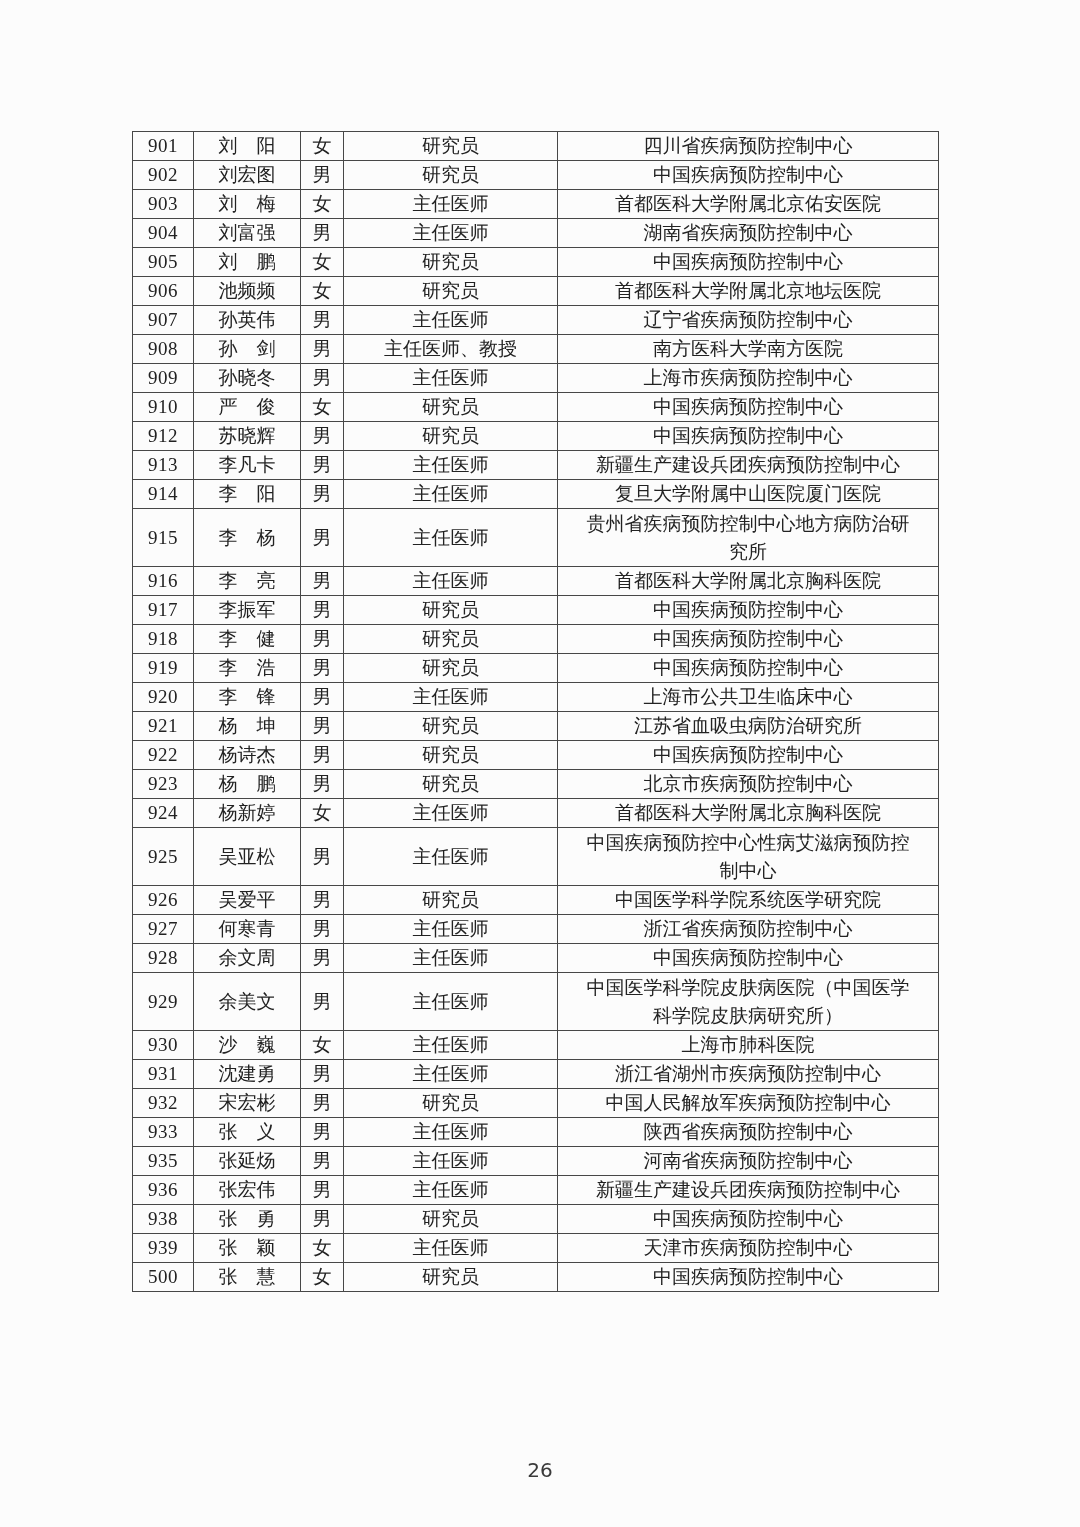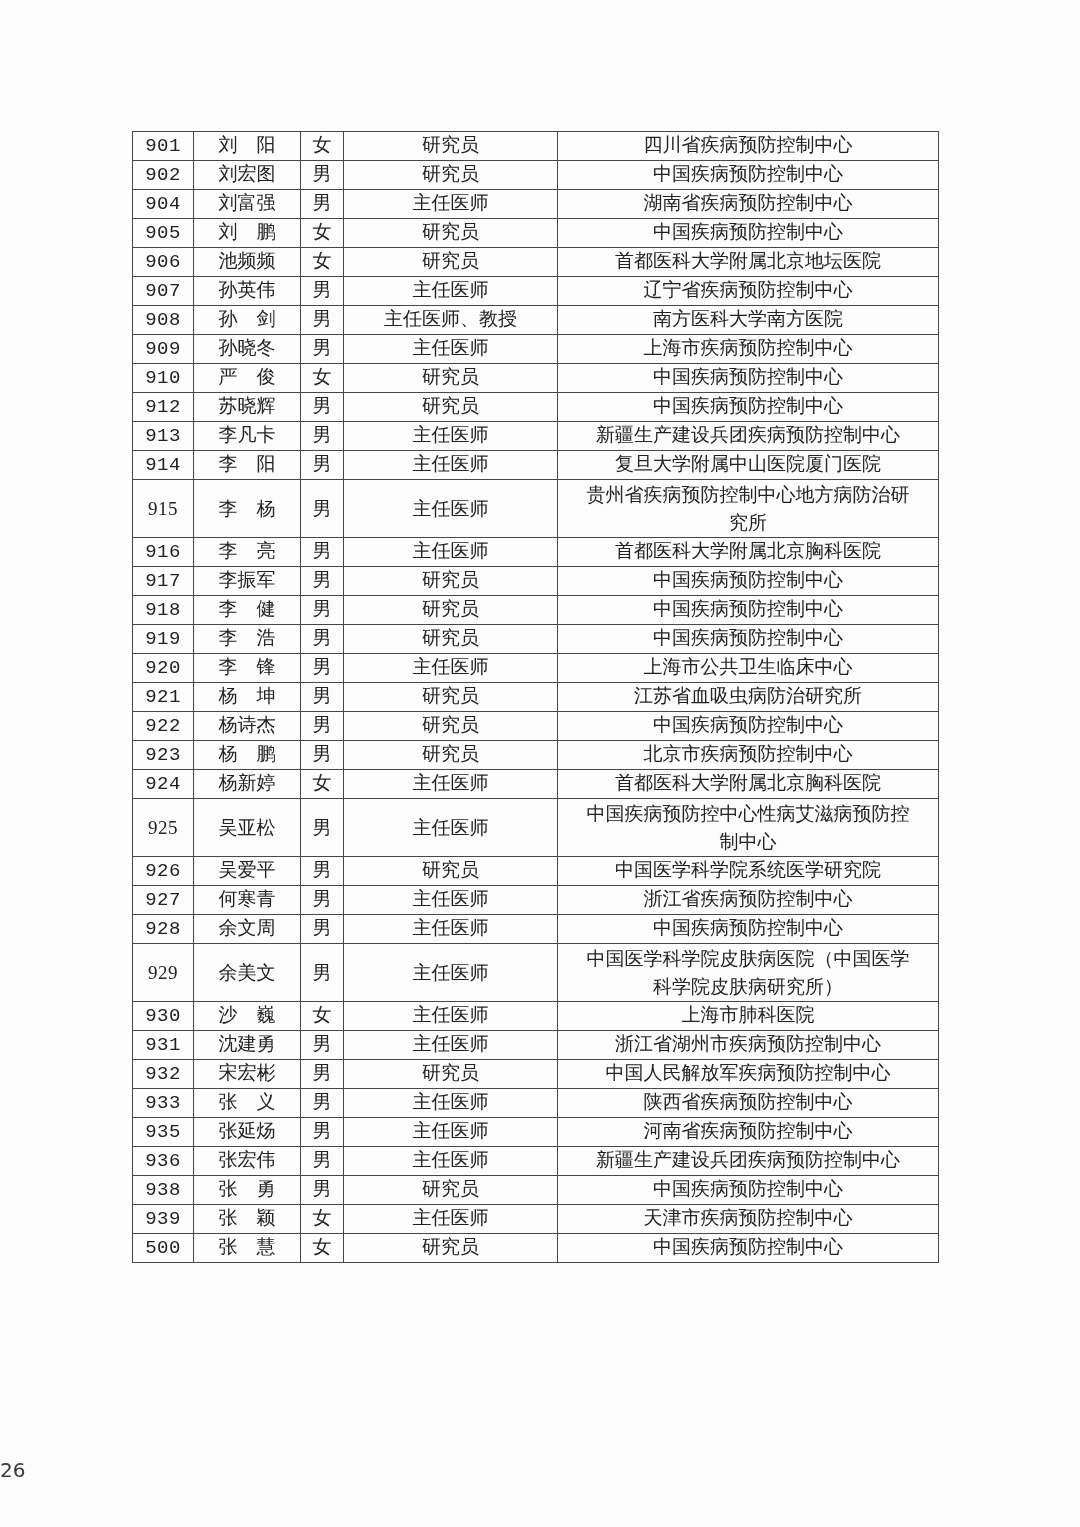--- a/index.html
+++ b/index.html
@@ -26,34 +26,35 @@
   table.roster td {
     border: 1px solid #474747;
     text-align: center;
     vertical-align: middle;
     padding: 0;
     color: #222222;
     font-size: 19px;
     line-height: 28px;
     overflow: hidden;
   }
-  table.roster tr.single { height: 29px; font-family: Liberation Mono, monospace; }
+  table.roster tr.single { height: 29px; }
   table.roster tr.double { height: 58px; }
   td.cell-id {
     font-size: 17px;
     letter-spacing: 0.5px;
   }
   td.cell-org {
     white-space: pre-line;
   }
   .page-number {
     position: absolute;
     left: 0;
     top: 1458px;
     width: 1080px;
+    text-align: center;
     font-family: "DejaVu Sans", "Liberation Sans", sans-serif;
     font-size: 20px;
     color: #3a3a3a;
   }
 </style>
 </head>
 <body>
 
 <div class="page">
 
@@ -74,20 +75,27 @@
           <td class="cell-org">四川省疾病预防控制中心</td>
         </tr>
         <tr class="single">
           <td class="cell-id">902</td>
           <td class="cell-name">刘宏图</td>
           <td class="cell-gender">男</td>
           <td class="cell-title">研究员</td>
           <td class="cell-org">中国疾病预防控制中心</td>
         </tr>
         <tr class="single">
+          <td class="cell-id">903</td>
+          <td class="cell-name">刘　梅</td>
+          <td class="cell-gender">女</td>
+          <td class="cell-title">主任医师</td>
+          <td class="cell-org">首都医科大学附属北京佑安医院</td>
+        </tr>
+        <tr class="single">
           <td class="cell-id">904</td>
           <td class="cell-name">刘富强</td>
           <td class="cell-gender">男</td>
           <td class="cell-title">主任医师</td>
           <td class="cell-org">湖南省疾病预防控制中心</td>
         </tr>
         <tr class="single">
           <td class="cell-id">905</td>
           <td class="cell-name">刘　鹏</td>
           <td class="cell-gender">女</td>

